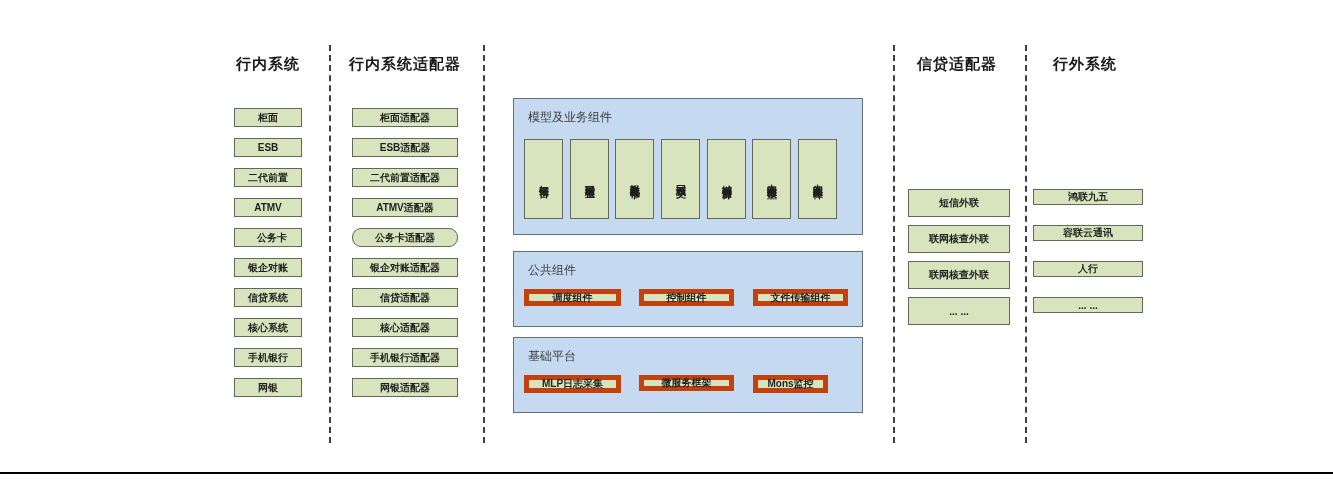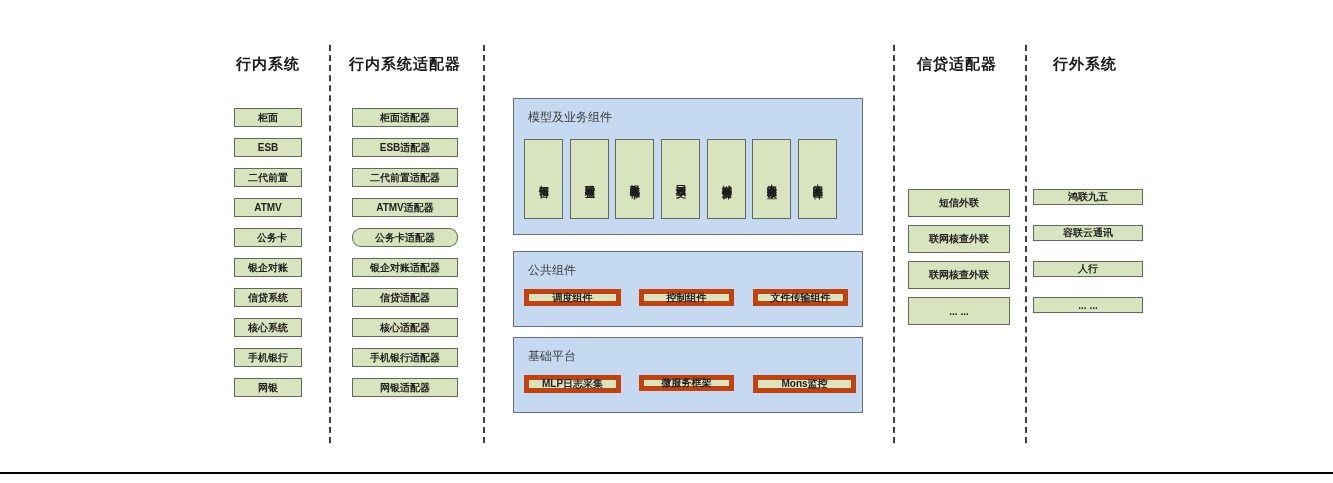--- a/index.html
+++ b/index.html
@@ -103,21 +103,21 @@
     <div class="panel-title">公共组件</div>
     <div class="hbox" style="left:10px;width:97px;">调度组件</div>
     <div class="hbox" style="left:125px;width:95px;">控制组件</div>
     <div class="hbox" style="left:239px;width:95px;">文件传输组件</div>
   </div>
 
   <div class="panel" style="top:337px;height:76px;">
     <div class="panel-title">基础平台</div>
     <div class="hbox" style="left:10px;width:97px;height:18px;">MLP日志采集</div>
     <div class="hbox" style="left:125px;width:95px;height:16px;">微服务框架</div>
-    <div class="hbox" style="left:239px;width:103px;height:18px;">Mons监控</div>
+    <div class="hbox" style="left:239px;width:75px;height:18px;">Mons监控</div>
   </div>
 
   <div class="gbox col4" style="top:189px;">短信外联</div>
   <div class="gbox col4" style="top:225px;">联网核查外联</div>
   <div class="gbox col4" style="top:261px;">联网核查外联</div>
   <div class="gbox col4" style="top:297px;">... ...</div>
 
   <div class="gbox col5" style="top:189px;">鸿联九五</div>
   <div class="gbox col5" style="top:225px;">容联云通讯</div>
   <div class="gbox col5" style="top:261px;">人行</div>

